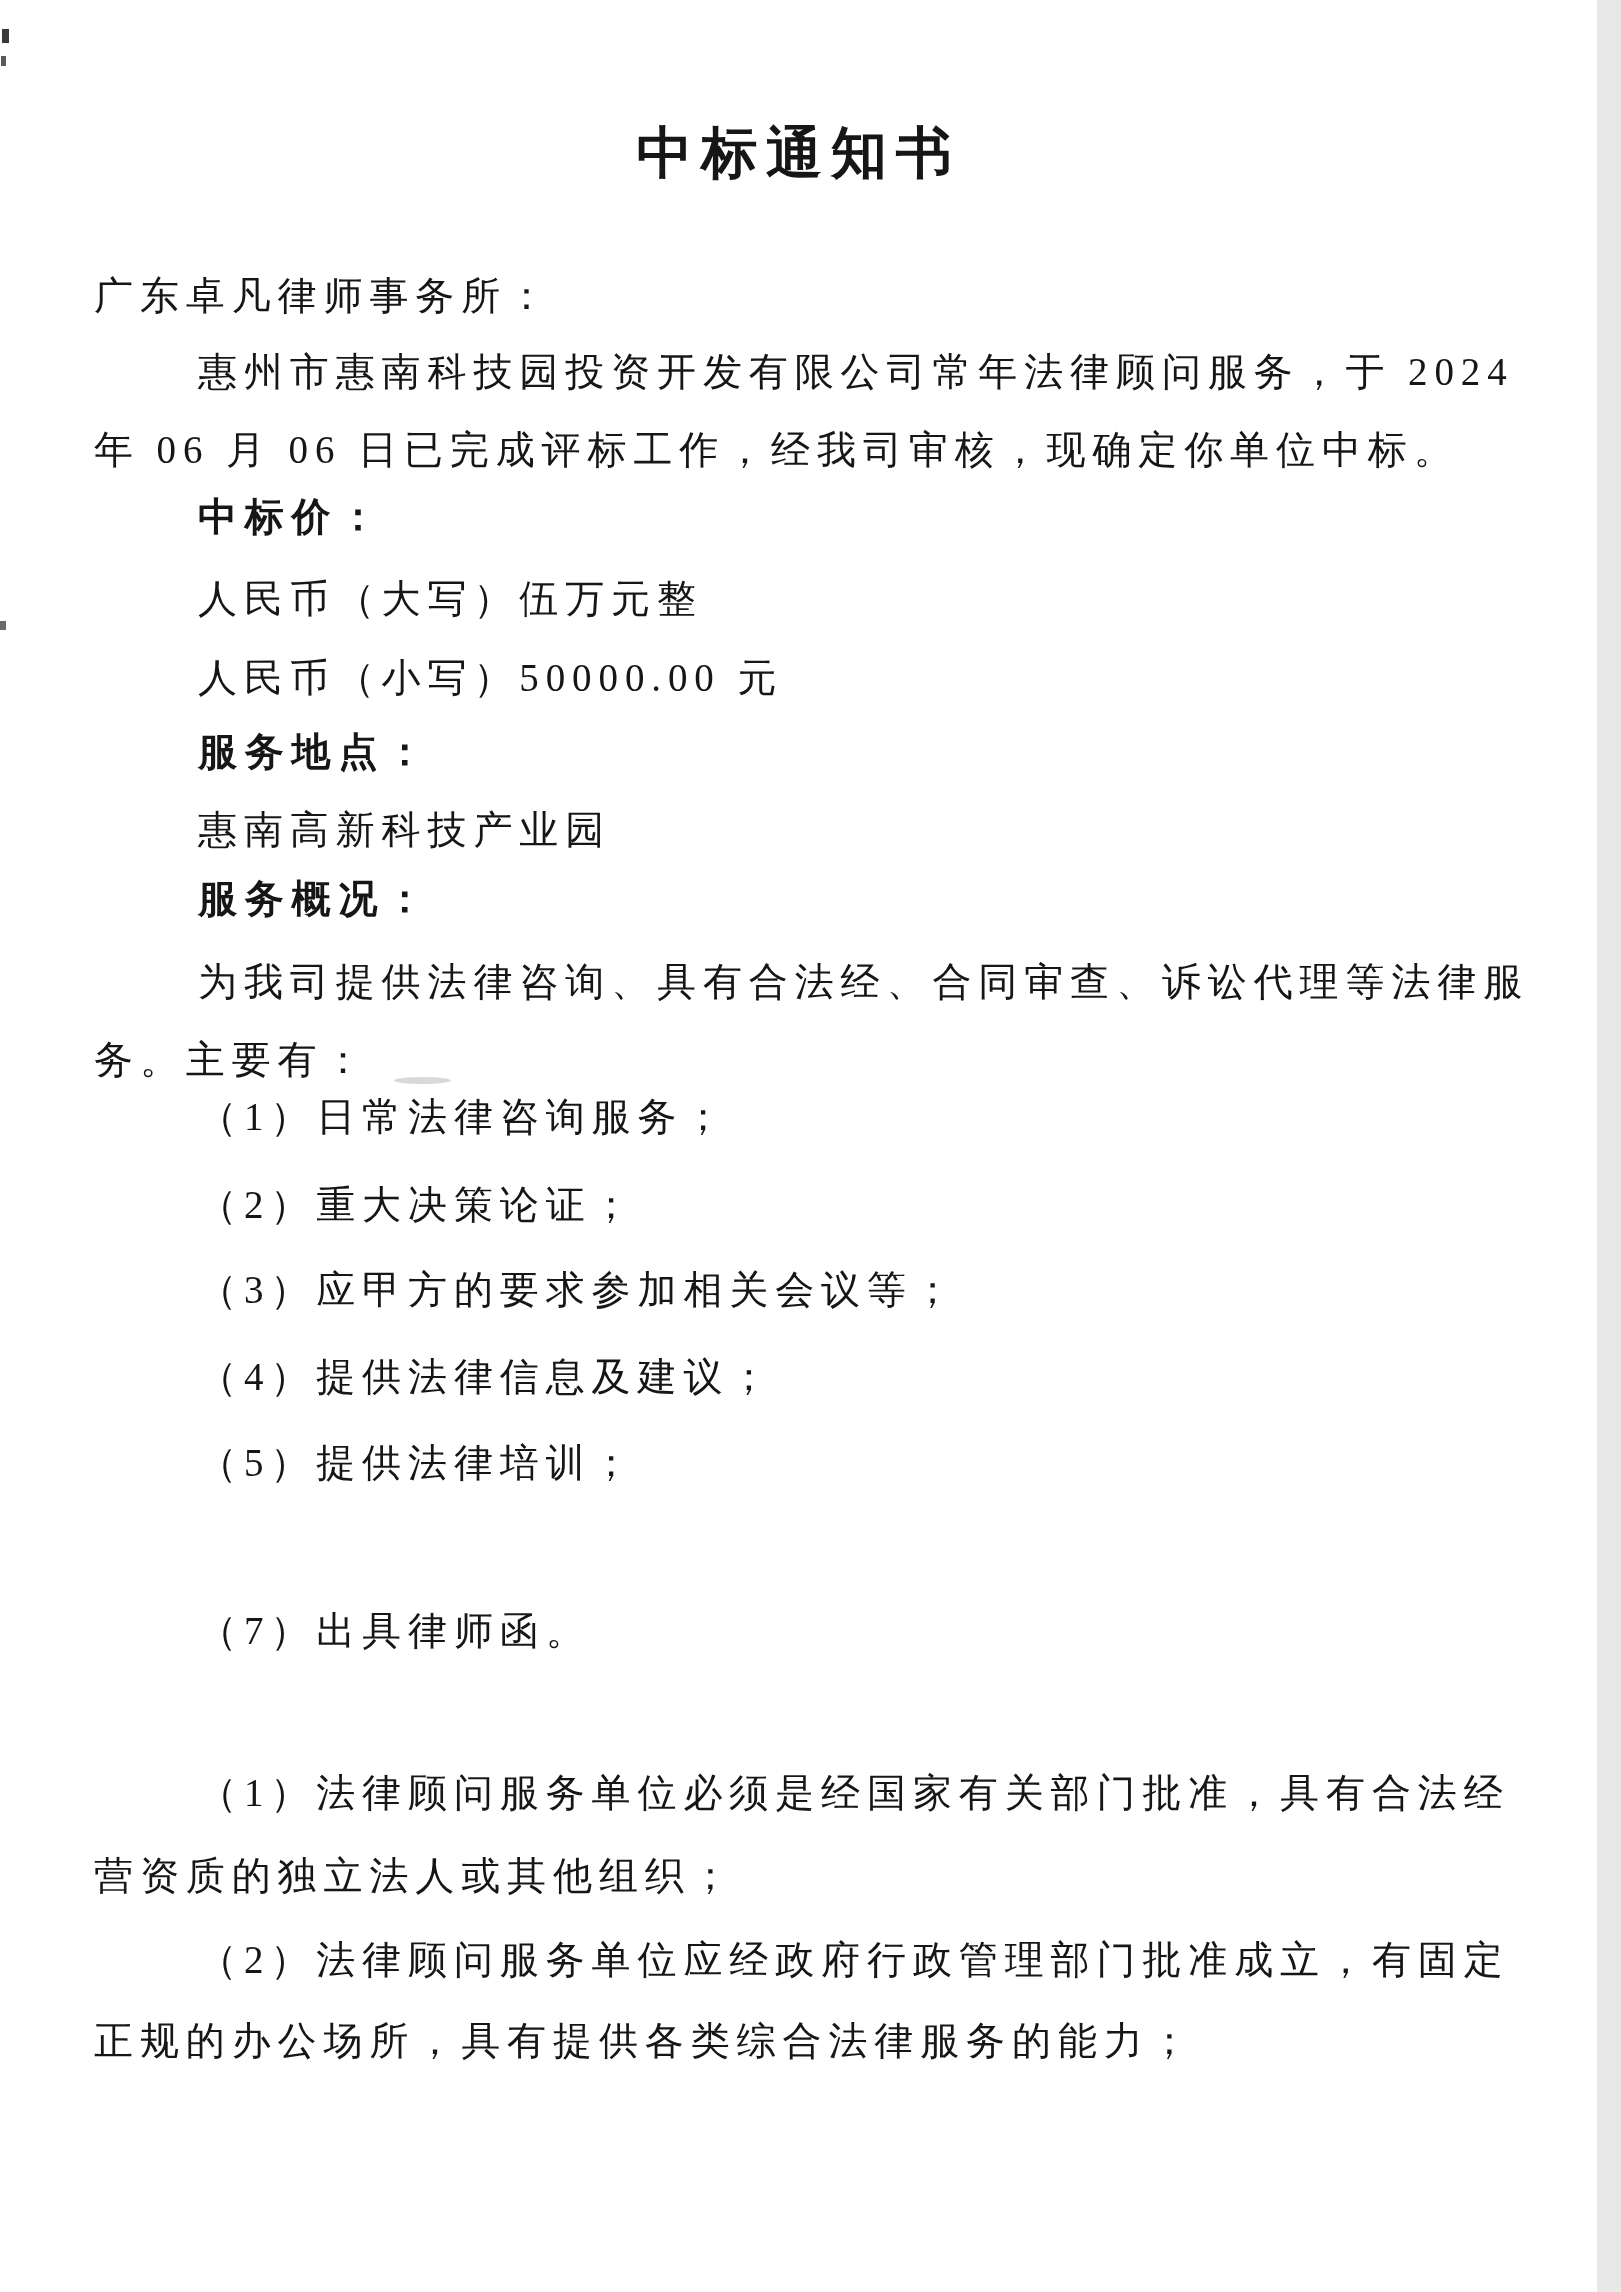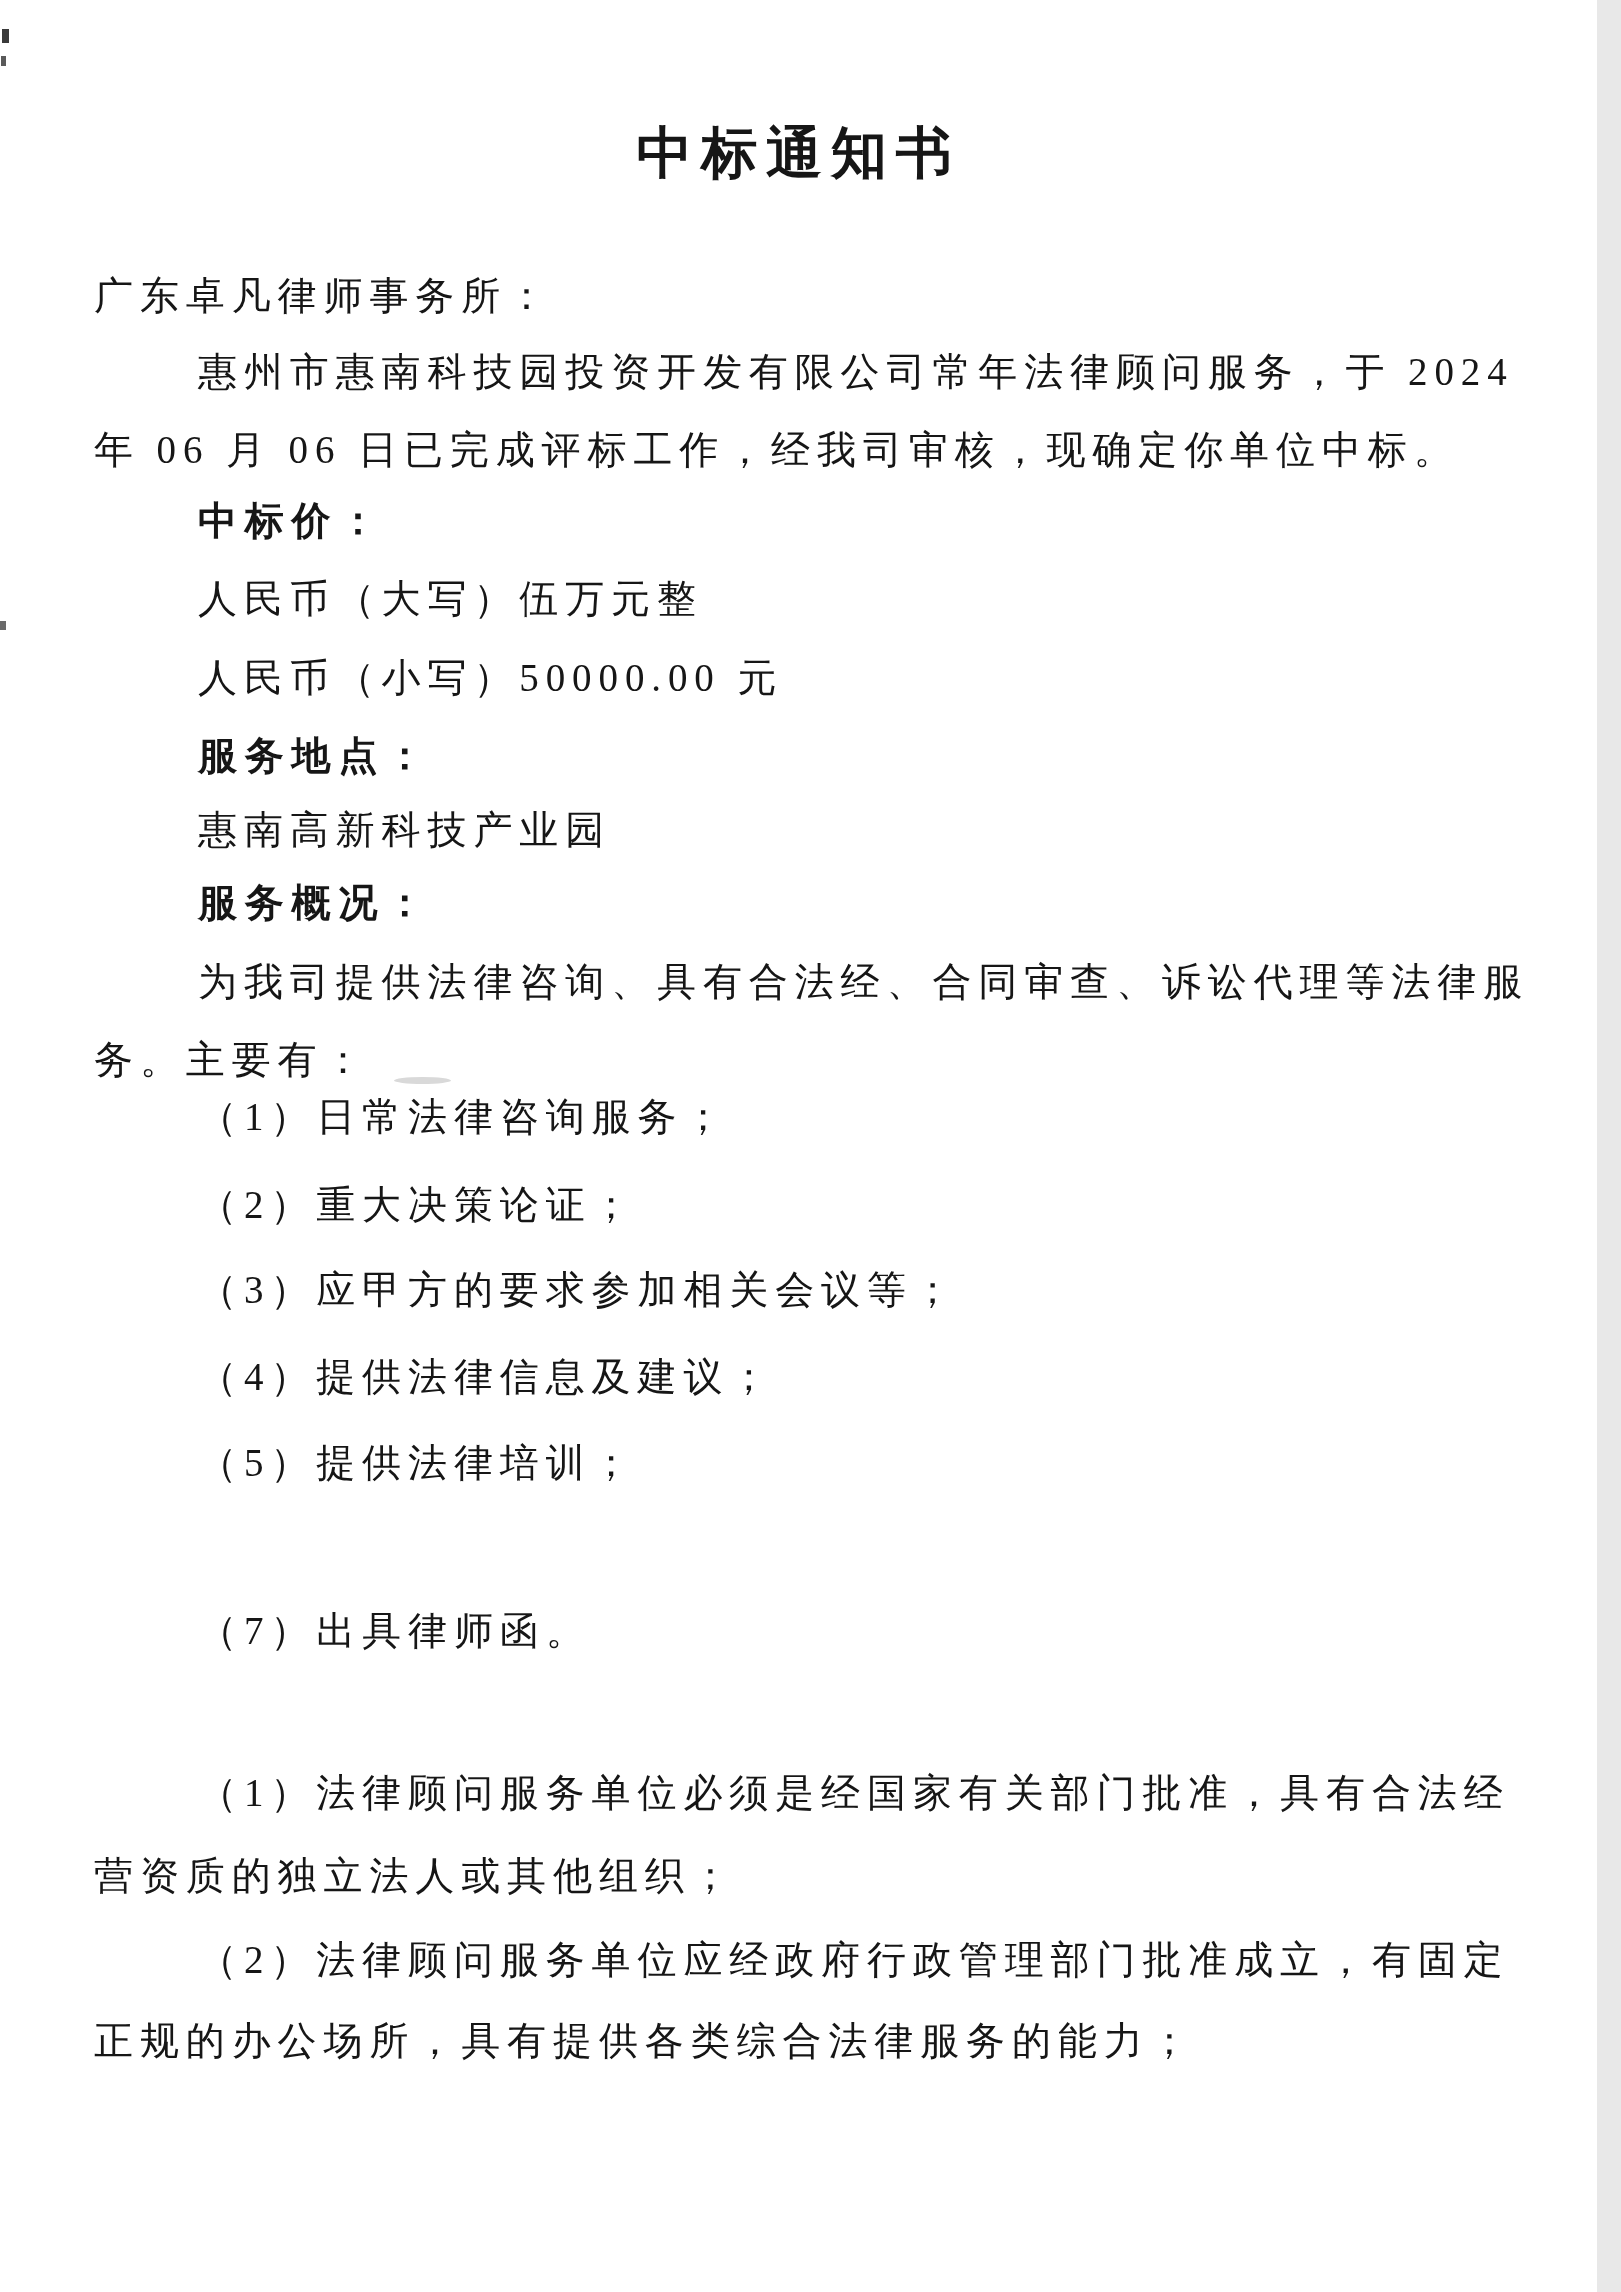--- a/index.html
+++ b/index.html
@@ -34,21 +34,21 @@
     letter-spacing: 6.9px;
     white-space: pre;
     line-height: 47px;
   }
   .indent {
     padding-left: 104px;
     text-align: center;
   }
   .bold {
     font-weight: bold;
-    font-family: Liberation Serif, serif;
+    font-family: Liberation Mono, monospace;
     letter-spacing: 7.8px;
   }
   .speck {
     position: absolute;
   }
 </style>
 </head>
 <body>
 
 <div class="page">

